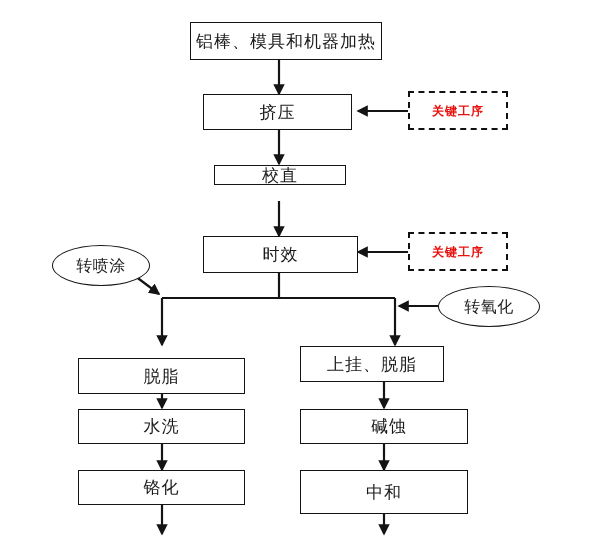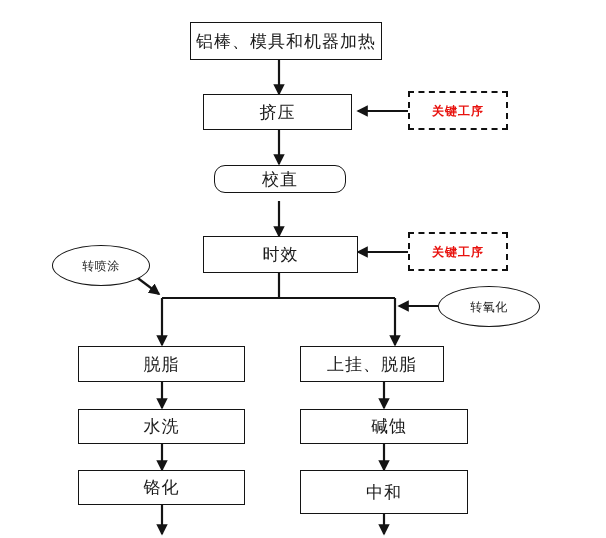--- a/index.html
+++ b/index.html
@@ -41,21 +41,21 @@
   }
   .note {
     border: 2px dashed #111111;
     color: #e8120e;
     font-weight: bold;
     font-size: 12px;
   }
   .ellipse {
     border: 1.6px solid #141414;
     border-radius: 50%;
-    font-size: 12px;
+    font-size: 16px;
     letter-spacing: 0.5px;
   }
 </style>
 </head>
 <body>
 
 <div id="canvas">
 
   <svg id="wires" viewBox="0 0 606 538" xmlns="http://www.w3.org/2000/svg">
     <defs>
@@ -95,41 +95,41 @@
   </div>
 
   <div class="node proc" style="left:203px; top:94px; width:149px; height:36px;">
     <span>挤压</span>
   </div>
 
   <div class="node note" style="left:408px; top:91px; width:100px; height:39px;">
     <span>关键工序</span>
   </div>
 
-  <div class="node proc" style="left:214px; top:165px; width:132px; height:28px;border-radius:11px;">
+  <div class="node proc" style="left:214px; top:165px; width:132px; height:20px;">
     <span>校直</span>
   </div>
 
   <div class="node proc" style="left:203px; top:236px; width:155px; height:37px;">
     <span>时效</span>
   </div>
 
   <div class="node note" style="left:408px; top:232px; width:100px; height:39px;">
     <span>关键工序</span>
   </div>
 
   <div class="node ellipse" style="left:52px; top:245px; width:98px; height:41px;">
     <span>转喷涂</span>
   </div>
 
   <div class="node ellipse" style="left:438px; top:286px; width:102px; height:41px;">
     <span>转氧化</span>
   </div>
 
-  <div class="node proc" style="left:78px; top:346px; width:167px; height:36px;justify-content:center;">
+  <div class="node proc" style="left:78px; top:358px; width:167px; height:36px;justify-content:center;">
     <span>脱脂</span>
   </div>
 
   <div class="node proc" style="left:78px; top:409px; width:167px; height:35px;justify-content:center;">
     <span>水洗</span>
   </div>
 
   <div class="node proc" style="left:78px; top:470px; width:167px; height:35px;align-items:center;">
     <span>铬化</span>
   </div>

